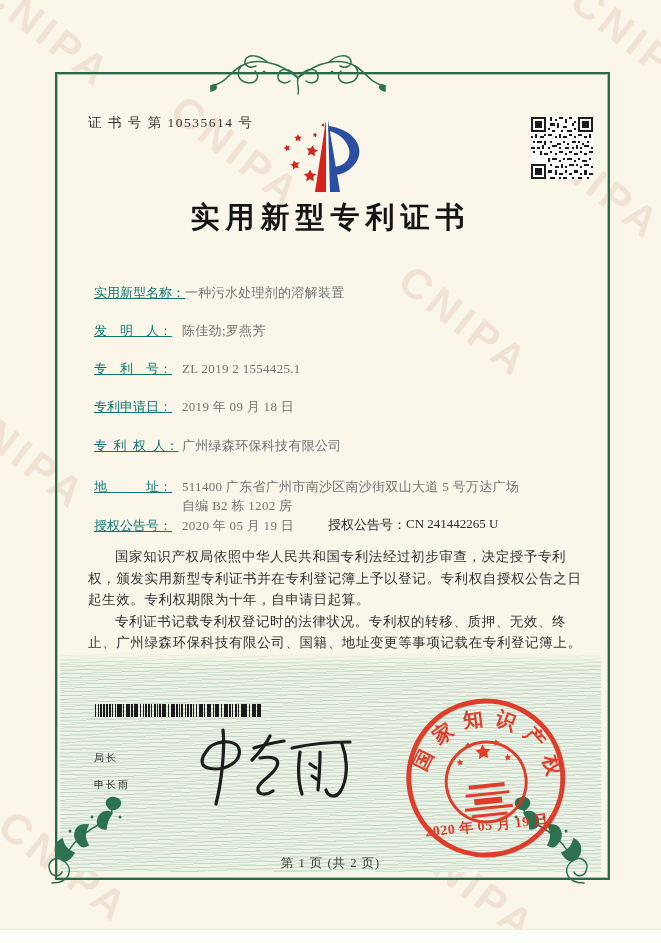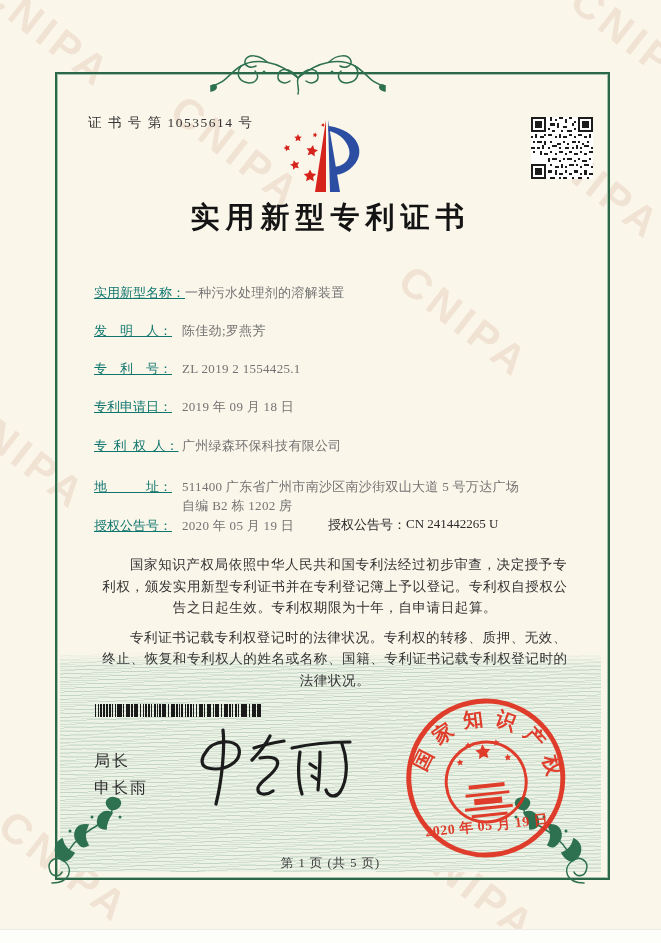--- a/index.html
+++ b/index.html
@@ -46,30 +46,30 @@
   .row .lab{flex:0 0 88px; white-space:nowrap; color:#0f766e;text-decoration:underline;}
   .row .val{color:#737373; letter-spacing:.3px;}
   .r1{top:283px}.r2{top:321px}.r3{top:359px}.r4{top:397px}.r5{top:436px}.r6{top:477px}
   .grant-date{top:516px}
   .grant-no{position:absolute; left:328px; top:516px; display:flex; font-size:13px;}
   .grant-no .lab{white-space:nowrap; }
   .paras{
     position:absolute; left:88px; top:546px; width:494px;
     font-size:13.5px; line-height:21.5px; letter-spacing:.6px; color:#333;
   }
-  .paras p{margin:8px; text-indent:2em;text-align:center;}
+  .paras p{margin:0; text-indent:2em;}
   .barcode{
     position:absolute; left:95px; top:704px; width:167px; height:13px;
     background-image:
       repeating-linear-gradient(90deg,#1a1a1a 0 1.3px,rgba(0,0,0,0) 1.3px 2.8px),
       repeating-linear-gradient(90deg,rgba(0,0,0,0) 0 5px,#1a1a1a 5px 6.8px,rgba(0,0,0,0) 6.8px 9px),
       repeating-linear-gradient(90deg,rgba(0,0,0,0) 0 11px,#1a1a1a 11px 12px,rgba(0,0,0,0) 12px 17px);
   }
   .signer{position:absolute; left:94px; font-family:"Liberation Sans","DejaVu Sans",sans-serif;
-    font-size:16px; color:#2d2d2d; letter-spacing:2px;text-align:right;}
+    font-size:10px; color:#2d2d2d; letter-spacing:2px;text-align:right;}
   .signer.t{top:751px}.signer.n{top:778px}
   .sig{position:absolute; left:192px; top:722px;}
   .seal{position:absolute; left:398px; top:694px; z-index:6; transform:rotate(-6deg); opacity:.93;}
   .page-info{position:absolute; left:55px; top:855px; width:551px; text-align:center;
     font-size:12.5px; letter-spacing:1px; color:#3a3a3a; z-index:5;}
   .cont-note{position:absolute; left:0; top:890px; width:661px; text-align:center;
     font-size:12.5px; letter-spacing:1.5px; color:#3a3a3a; z-index:5;}
   .bottom-strip{position:absolute; left:0; top:929px; width:661px; height:14px;
     background:#fdfdf9; border-top:1px solid rgba(120,120,110,.12); z-index:2;}
   svg{display:block;}
@@ -202,21 +202,21 @@
       <span class="lab">授权公告号：</span>
       <span class="val">2020 年 05 月 19 日</span>
     </div>
     <div class="grant-no">
       <span class="lab">授权公告号：</span>
       <span class="val">CN 241442265 U</span>
     </div>
 
     <div class="paras">
       <p>国家知识产权局依照中华人民共和国专利法经过初步审查，决定授予专利权，颁发实用新型专利证书并在专利登记簿上予以登记。专利权自授权公告之日起生效。专利权期限为十年，自申请日起算。</p>
-      <p>专利证书记载专利权登记时的法律状况。专利权的转移、质押、无效、终止、恢复和专利权人的姓名或名称、国籍、专利证书记载专利权登记时的法律状况。</p>
+      <p>专利证书记载专利权登记时的法律状况。专利权的转移、质押、无效、终止、广州绿森环保科技有限公司、国籍、地址变更等事项记载在专利登记簿上。</p>
     </div>
 
     <div class="barcode"></div>
 
     <div class="signer t">局长</div>
     <div class="signer n">申长雨</div>
 
     <svg class="sig" width="165" height="85" viewBox="0 0 165 85">
       <g stroke="#1c1c1c" stroke-width="3.2" fill="none" stroke-linecap="round" stroke-linejoin="round">
         <path d="M31,8 C33,26 30,58 24,82"></path>
@@ -226,21 +226,21 @@
         <path d="M68,36 C80,34 88,36 85,44 C81,54 68,58 66,66 C65,73 74,74 81,69"></path>
         <path d="M100,26 C118,22 140,20 158,20"></path>
         <path d="M108,30 C106,44 106,60 110,72"></path>
         <path d="M150,22 C156,38 156,58 148,70 C144,76 136,75 134,68"></path>
         <path d="M128,30 C128,44 127,58 126,68"></path>
         <path d="M118,42 L124,46"></path>
         <path d="M120,54 L126,58"></path>
       </g>
     </svg>
 
-    <div class="page-info">第 1 页 (共 5 页)</div>
+    <div class="page-info">第 1 页 (共 2 页)</div>
   </div>
 
   <svg class="seal" width="176" height="172" viewBox="0 0 176 172">
     <circle cx="88" cy="84" r="77" stroke="#e0301e" stroke-width="5" fill="none"></circle>
     <path id="sealArc" d="M 29,112 A 62,62 0 1 1 147,112" fill="none"></path>
     <text font-size="20" font-weight="bold" fill="#e0301e" letter-spacing="10" font-family="Liberation Serif, DejaVu Serif, serif">
       <textPath href="#sealArc" startOffset="40">国家知识产权局</textPath>
     </text>
     <g fill="#e0301e" stroke="#e0301e">
       <circle cx="88" cy="88" r="40" fill="none" stroke-width="3"></circle>

